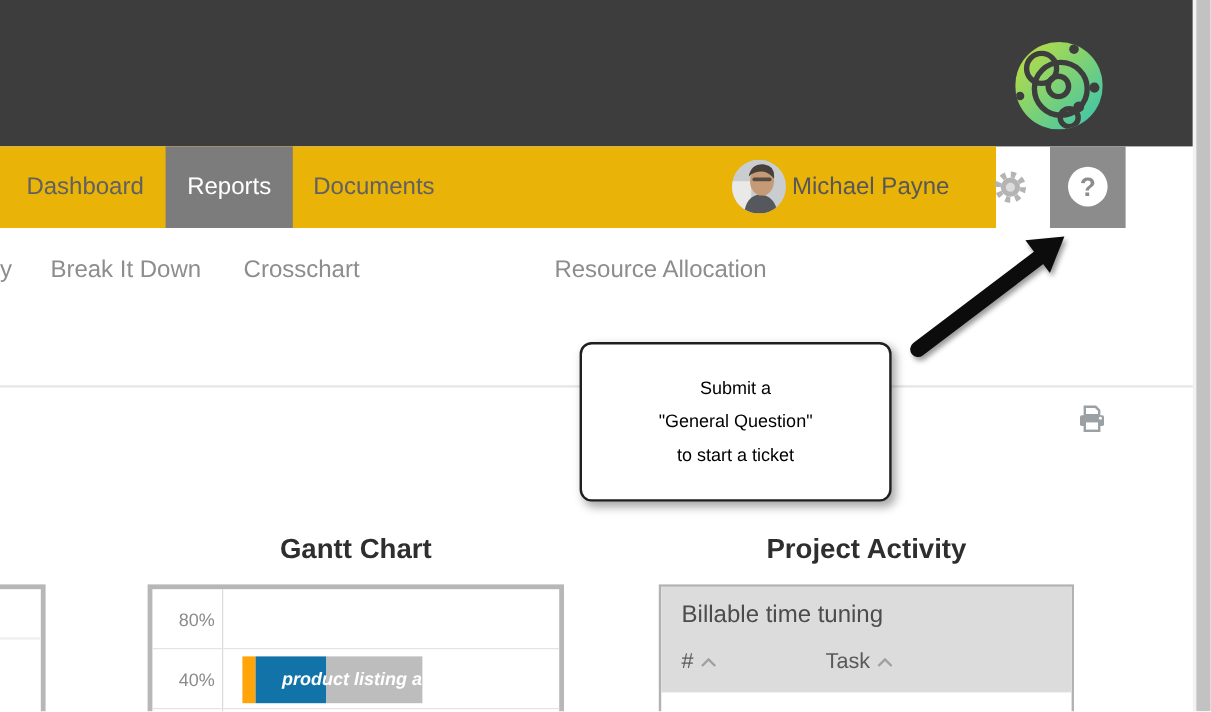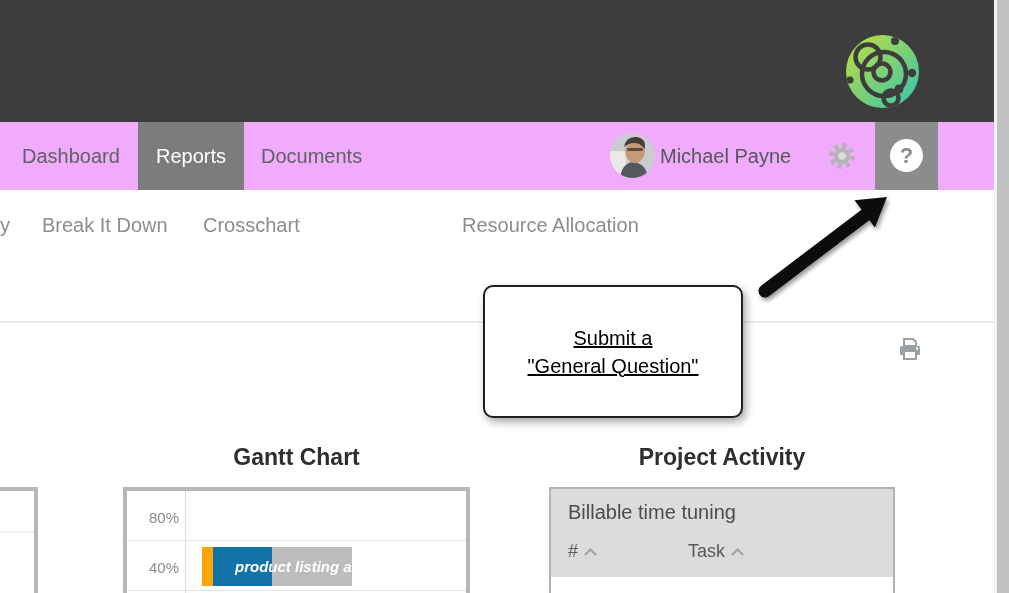--- a/index.html
+++ b/index.html
@@ -9,21 +9,21 @@
 
   
   .app-header { position:absolute; left:0; top:0; width:994px; height:122px; background:#3d3d3d; }
   .logo { position:absolute; left:846px; top:35px; width:73px; height:73px; }
 
   
   .scroll-strip { position:absolute; left:994px; top:0; width:15px; height:593px; background:#f2f2f2; }
   .scroll-thumb { position:absolute; left:3px; top:0; width:12px; height:593px; background:#c2c2c2; }
 
   
-  .navbar { position:absolute; left:0; top:122px; width:994px; height:68px; background:#f0abfc;padding-left:15px; }
+  .navbar { position:absolute; left:0; top:122px; width:830px; height:68px; background:#eab308;padding-left:15px; }
   .tab { position:absolute; top:0; height:68px; line-height:68px; font-size:20px; color:#616161; cursor:pointer; }
   .tab-dashboard { left:22px; }
   .tab-reports { left:138px; width:106px; background:#7c7c7c; color:#ffffff; text-align:center; }
   .tab-documents { left:261px; }
   .avatar { position:absolute; left:610px; top:11px; width:45px; height:45px; border-radius:50%; overflow:hidden; }
   .user-name { position:absolute; left:660px; top:0; height:68px; line-height:68px; font-size:20px; color:#575757; }
   .gear { position:absolute; left:828px; top:20px; width:28px; height:28px; cursor:pointer; }
   .help-btn { position:absolute; left:875px; top:0; width:63px; height:68px; background:#8c8c8c; cursor:pointer; }
   .help-circle { position:absolute; left:15px; top:17px; width:33px; height:33px; background:#ffffff; border-radius:50%;
                  text-align:center; line-height:33px; font-size:22px; font-weight:700; color:#8c8c8c; }
@@ -75,21 +75,21 @@
   .act-title { position:absolute; left:17px; top:12px; font-size:20px; color:#4c4c4c; }
   .act-col { position:absolute; top:52px; font-size:18px; color:#5a5a5a; cursor:pointer; display:flex; align-items:center; gap:6px; }
   .col-0 { left:17px; }
   .col-1 { left:137px; }
   .chev { width:13px; height:8px; }
 
   
   .tooltip { position:absolute; left:483px; top:285px; width:260px; height:133px; background:#ffffff;
              border:2px solid #1f1f1f; border-radius:10px; box-shadow:3px 4px 8px rgba(0,0,0,0.35);
              display:flex; flex-direction:column; justify-content:center; align-items:center; z-index:5; }
-  .tooltip-line { font-size:20px; line-height:28px; color:#000; text-align:center;text-decoration:underline; }
+  .tooltip-line { font-size:15px; line-height:28px; color:#000; text-align:center; }
 
   
   .arrow-svg { position:absolute; left:740px; top:183px; width:160px; height:122px; z-index:6;
                filter:drop-shadow(2px 3px 2px rgba(0,0,0,0.40)); }
 </style>
 </head>
 <body>
 
 <div class="stage">
 
@@ -203,20 +203,21 @@
         <svg class="chev" viewBox="0 0 13 8">
           <polyline points="1,7 6.5,1.5 12,7" fill="none" stroke="#a0a0a0" stroke-width="2"></polyline>
         </svg>
       </div>
     </div>
   </div>
 
   <div class="tooltip">
     <div class="tooltip-line">Submit a</div>
     <div class="tooltip-line">"General Question"</div>
+    <div class="tooltip-line">to start a ticket</div>
   </div>
 
   <svg class="arrow-svg" viewBox="0 0 160 122">
     <line x1="25" y1="108" x2="128" y2="30" stroke="#0c0c0c" stroke-width="13" stroke-linecap="round"></line>
     <polygon points="147,14 134.9,44.5 114.5,17.3" fill="#0c0c0c"></polygon>
   </svg>
 
 </div>
 
 </body></html>

